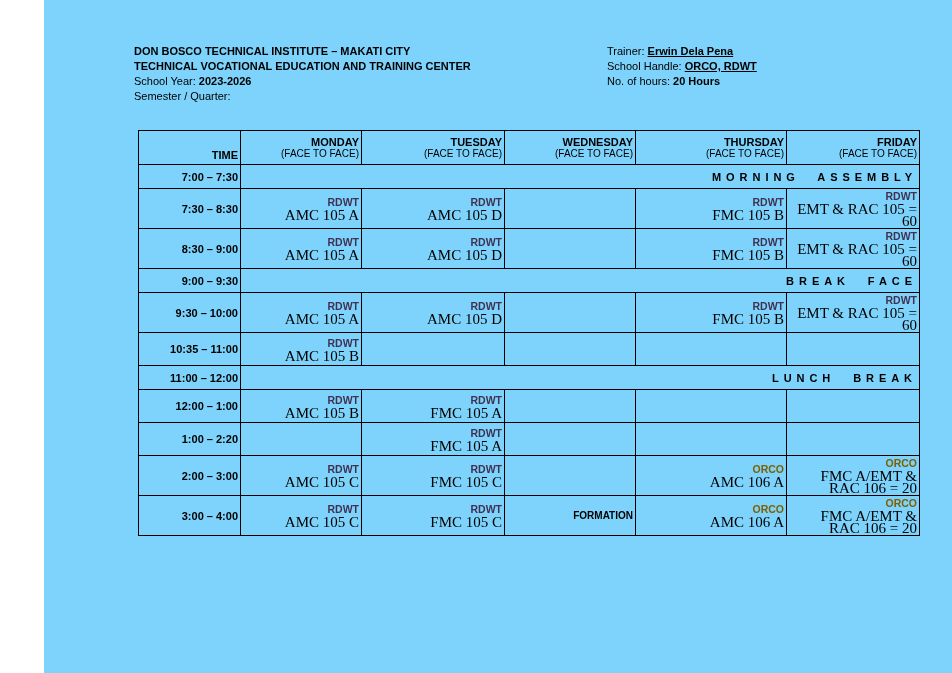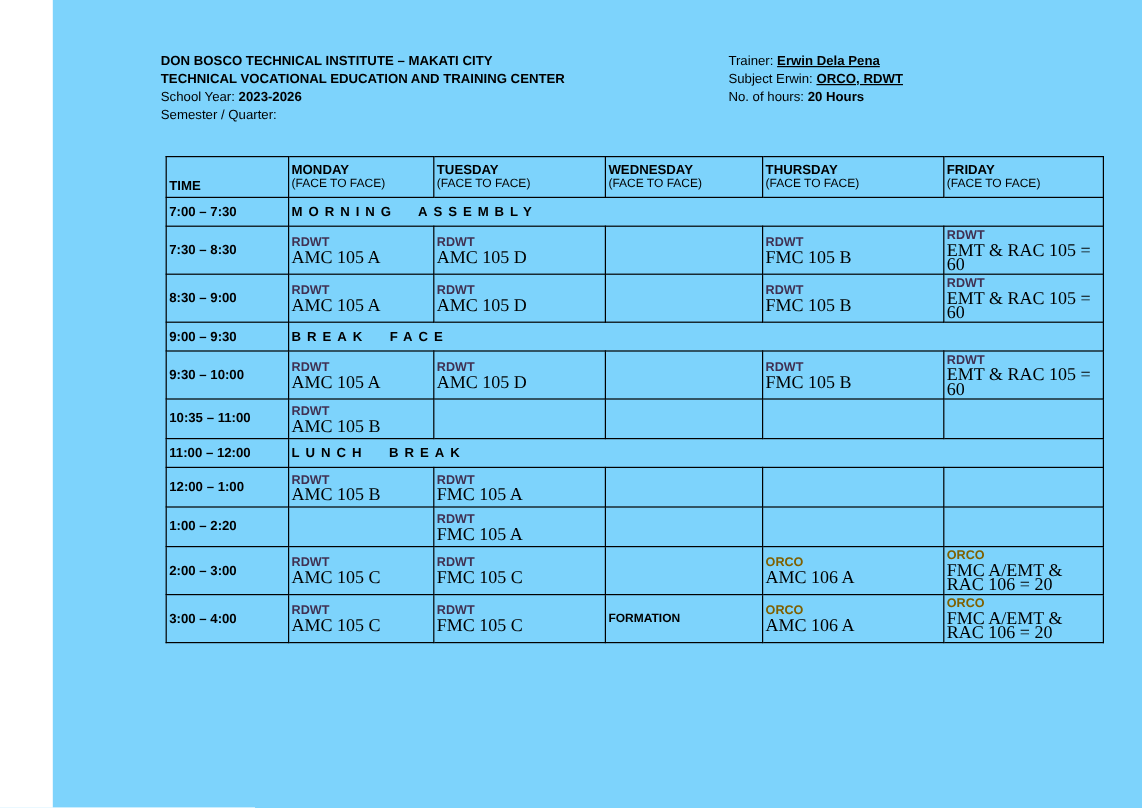--- a/index.html
+++ b/index.html
@@ -7,21 +7,21 @@
   body { font-family:"Liberation Sans", sans-serif; color:#000; }
   .page { position:relative; width:952px; height:673px; background:#7dd3fc; overflow:hidden;margin-left:44px; }
 
   .header-left { position:absolute; left:90px; top:44px; font-size:11px; line-height:15px; }
   .header-right { position:absolute; left:563px; top:44px; font-size:11px; line-height:15px; }
   .bold { font-weight:bold; }
   .underline { text-decoration:underline; }
 
   table.schedule { position:absolute; left:94px; top:130px; width:781px;
                    border-collapse:collapse; table-layout:fixed; }
-  th, td { border:1px solid #000; text-align:left; vertical-align:middle; padding:1px 2px; }
+  th, td { border:1px solid #000; text-align:right; vertical-align:middle; padding:1px 2px; }
   thead tr { height:34px; }
   th { font-weight:normal; }
   .time-head { font-weight:bold; font-size:11px; vertical-align:bottom; padding-bottom:3px; }
   .day-name { font-weight:bold; font-size:11px; }
   .day-mode { font-size:10px; }
 
   tbody tr { height:33px; }
   tr.row-banner { height:24px; }
   .time-cell { font-weight:bold; font-size:11px; }
   .banner-cell { font-weight:bold; font-size:11px; letter-spacing:0.45em; word-spacing:0.9em; }
@@ -43,21 +43,21 @@
     </div>
     <div>Semester / Quarter:</div>
   </div>
 
   <div class="header-right">
     <div>
       <span>Trainer:</span>
       <span class="bold underline">Erwin Dela Pena</span>
     </div>
     <div>
-      <span>Subject Erwin:</span>
+      <span>School Handle:</span>
       <span class="bold underline">ORCO, RDWT</span>
     </div>
     <div>
       <span>No. of hours:</span>
       <span class="bold">20 Hours</span>
     </div>
   </div>
 
   <table class="schedule">
     <colgroup>

